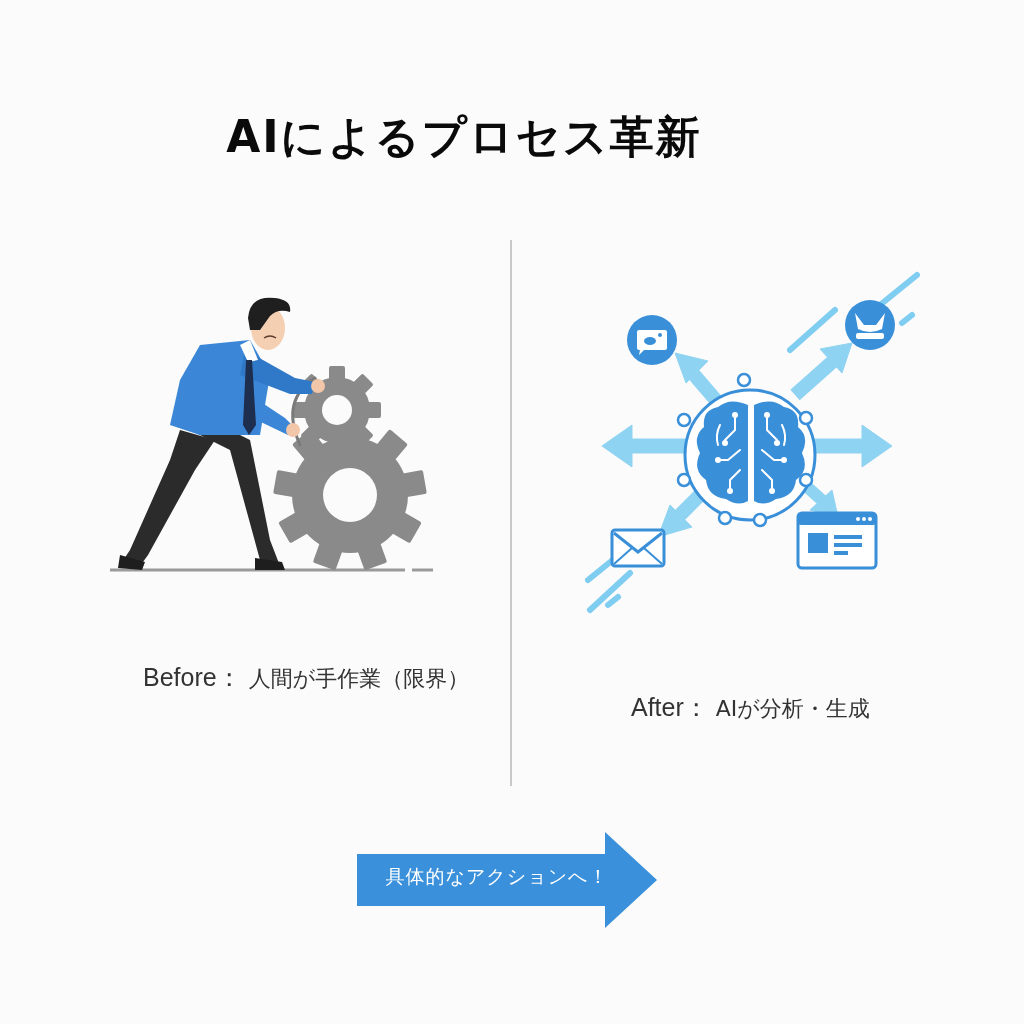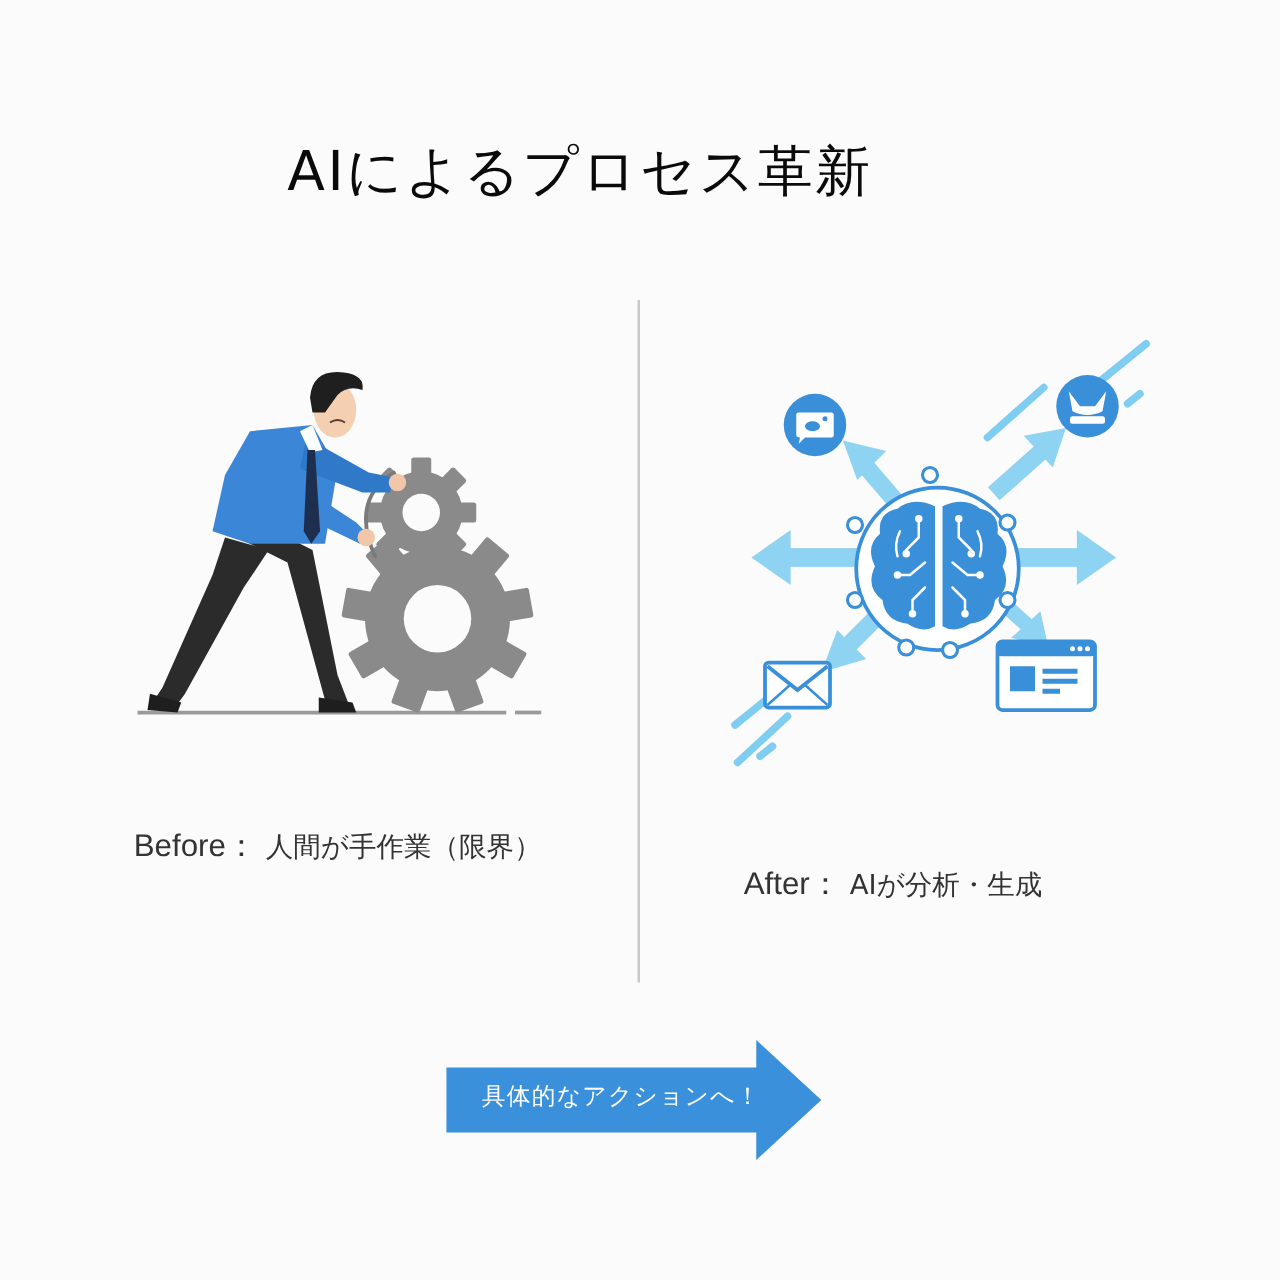--- a/index.html
+++ b/index.html
@@ -1,35 +1,35 @@
 <!DOCTYPE html>
 <html><head>
   <meta charset="utf-8">
   <style>
     * { margin: 0; padding: 0; box-sizing: border-box; }
     html, body { width: 1024px; height: 1024px; background: #fbfbfb; overflow: hidden; }
     body { position: relative; font-family: "DejaVu Sans", "Liberation Sans", sans-serif; color: #111; }
 
     .title {
       position: absolute; left: 0; top: 108px; width: 928px;
-      text-align: center; font-size: 44px; font-weight: normal; letter-spacing: 2px;
+      text-align: center; font-size: 44px; font-weight: bold; letter-spacing: 2px;
       color: #0a0a0a;
     }
 
     .divider {
       position: absolute; left: 510px; top: 240px; width: 2px; height: 546px;
       background: #c9c9c9;
     }
 
     .panel { position: absolute; }
     .before-illus { left: 100px; top: 290px; width: 340px; height: 290px; }
     .after-illus { left: 580px; top: 265px; width: 360px; height: 350px; }
 
     .caption {
-      position: absolute; font-size: 22px; color: #333; line-height: 34px;
+      position: absolute; font-size: 22px; color: #333; line-height: 34px; margin-left: 36px;
     }
     .caption .lead { font-family: "Liberation Sans", sans-serif; font-size: 25px; color: #333; }
     .caption-before { left: 107px; top: 660px; }
     .caption-after { left: 595px; top: 690px; }
     .caption-after .line2 { display: block; padding-left: 82px; }
 
     .cta {
       position: absolute; left: 357px; top: 832px; width: 300px; height: 96px;
     }
     .cta svg { position: absolute; left: 0; top: 0; }

